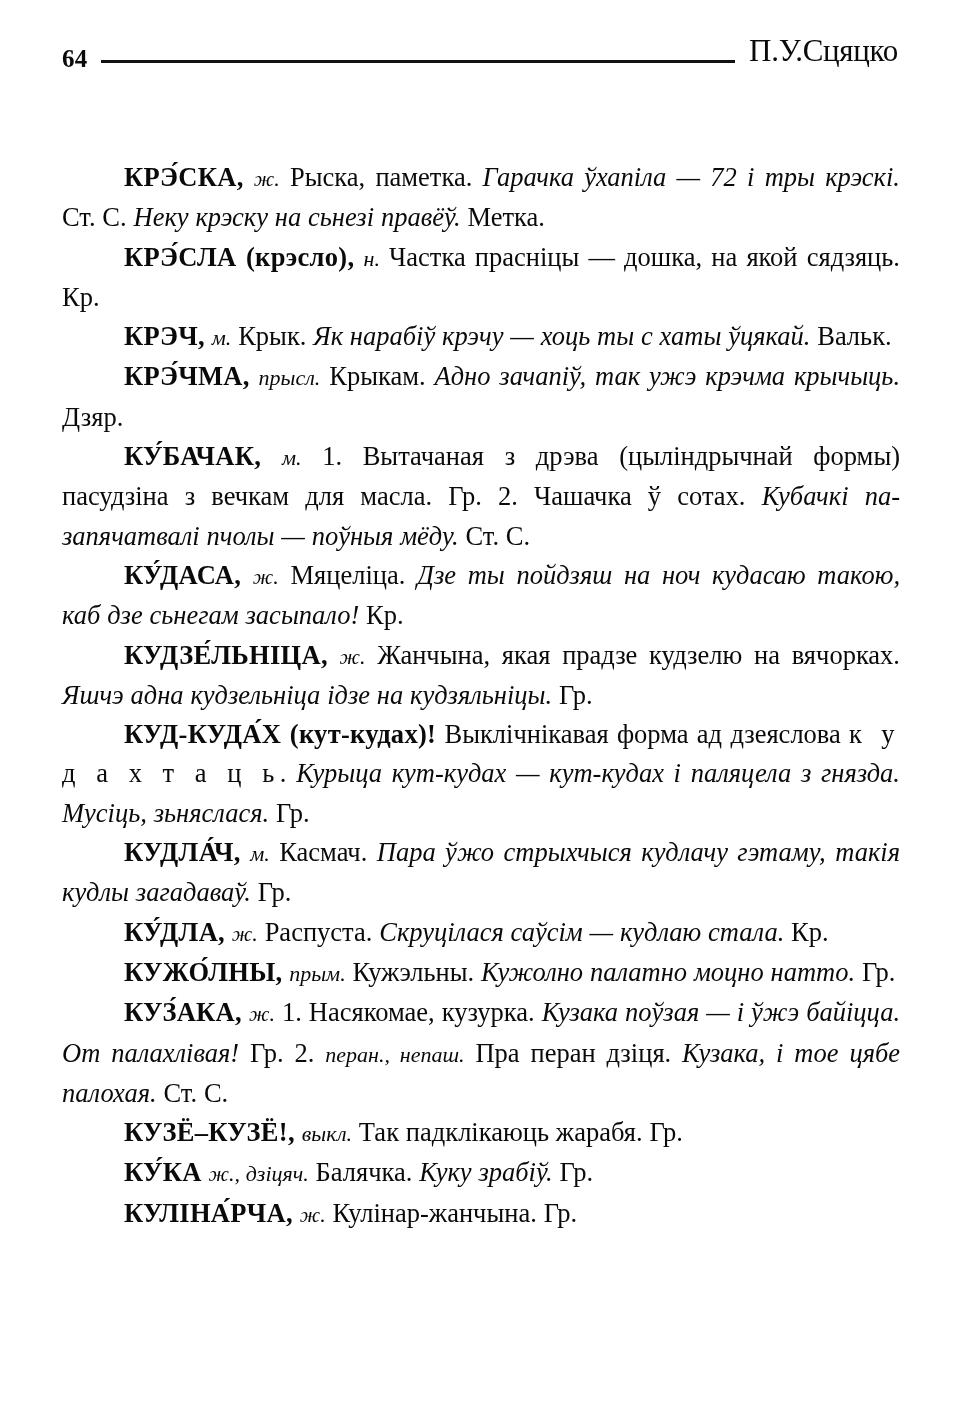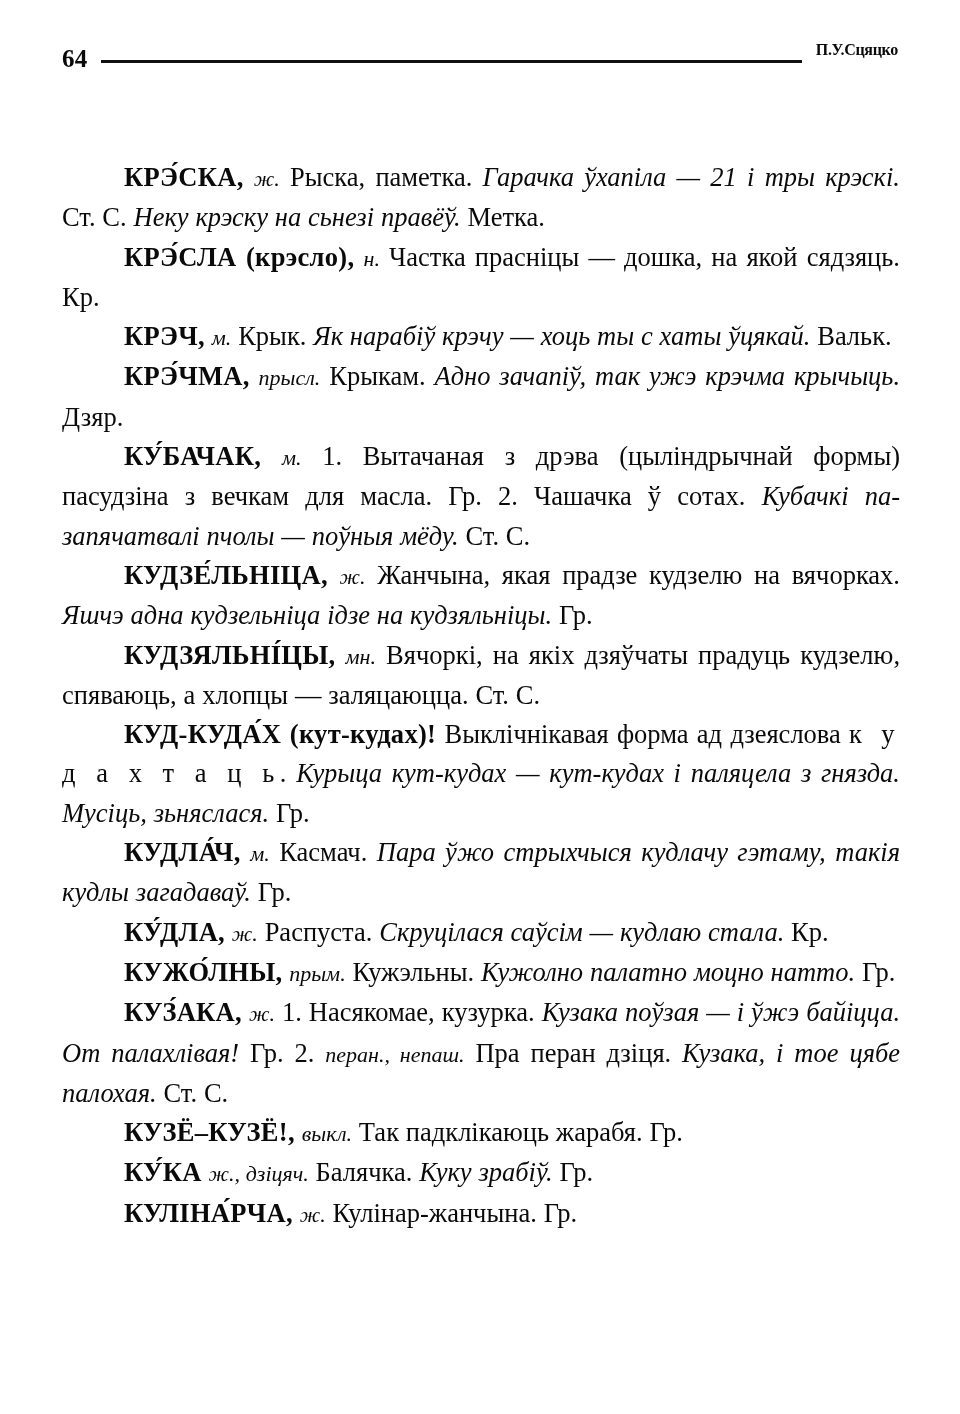--- a/index.html
+++ b/index.html
@@ -42,22 +42,22 @@
   }
   .runhead .rule {
     flex: 1 1 auto;
     height: 3px;
     background: #111;
     margin: 0 14px 0 0;
     position: relative;
     top: 3px;
   }
   .runhead .author {
-    font-size: 16px;
-    font-weight: 700;
+    font-size: 31px;
+    font-weight: 400;
     line-height: 1;
     white-space: nowrap;
     letter-spacing: -0.3px;
     position: relative;
     top: -8px;
   }
 
   
   .body {
     position: absolute;
@@ -112,21 +112,21 @@
     <span class="rule"></span>
     <span class="author">П.У.Сцяцко</span>
   </div>
 
   <div class="body">
 
     <p class="entry">
       <span class="hw">КРЭ́СКА,</span>
       <span class="gram">ж.</span>
       <span class="def">Рыска, паметка.</span>
-      <span class="ex">Гарачка ўхапіла — 21 і тры крэскі.</span>
+      <span class="ex">Гарачка ўхапіла — 72 і тры крэскі.</span>
       <span class="src">Ст. С.</span>
       <span class="ex">Неку крэску на сьнезі правёў.</span>
       <span class="src">Метка.</span>
     </p>
 
     <p class="entry">
       <span class="hw">КРЭ́СЛА (крэсло),</span>
       <span class="gram">н.</span>
       <span class="def">Частка прасніцы — дошка, на якой сядзяць.</span>
       <span class="src">Кр.</span>
@@ -154,35 +154,36 @@
       <span class="gram">м.</span>
       <span class="sense">1.</span>
       <span class="def">Вытачаная з дрэва (цыліндрычнай формы) пасудзіна з вечкам для масла.</span>
       <span class="src">Гр.</span>
       <span class="sense">2.</span>
       <span class="def">Чашачка ў сотах.</span>
       <span class="ex">Кубачкі па-запячатвалі пчолы — поўныя мёду.</span>
       <span class="src">Ст. С.</span>
     </p>
 
+    <p class="entry">
+      <span class="hw">КУ́ДАСА,</span>
+      <span class="gram">ж.</span>
+      <span class="def">Мяцеліца.</span>
+      <span class="ex">Дзе ты пойдзяш на ноч кудасаю такою, каб дзе сьнегам засыпало!</span>
+      <span class="src">Кр.</span>
+    </p>
 
     <p class="entry">
       <span class="hw">КУДЗЕ́ЛЬНІЦА,</span>
       <span class="gram">ж.</span>
       <span class="def">Жанчына, якая прадзе кудзелю на вячорках.</span>
       <span class="ex">Яшчэ адна кудзельніца ідзе на кудзяльніцы.</span>
       <span class="src">Гр.</span>
     </p>
 
-    <p class="entry">
-      <span class="hw">КУДЗЯЛЬНІ́ЦЫ,</span>
-      <span class="gram">мн.</span>
-      <span class="def">Вячоркі, на якіх дзяўчаты прадуць кудзелю, спяваюць, а хлопцы — заляцаюцца.</span>
-      <span class="src">Ст. С.</span>
-    </p>
 
     <p class="entry">
       <span class="hw">КУД-КУДА́Х (кут-кудах)!</span>
       <span class="def">Выклічнікавая форма ад дзеяслова</span>
       <span class="tracked">к у д а х т а ц ь</span><span class="def">.</span>
       <span class="ex">Курыца кут-кудах — кут-кудах і паляцела з гнязда. Мусіць, зьняслася.</span>
       <span class="src">Гр.</span>
     </p>
 
     <p class="entry">

